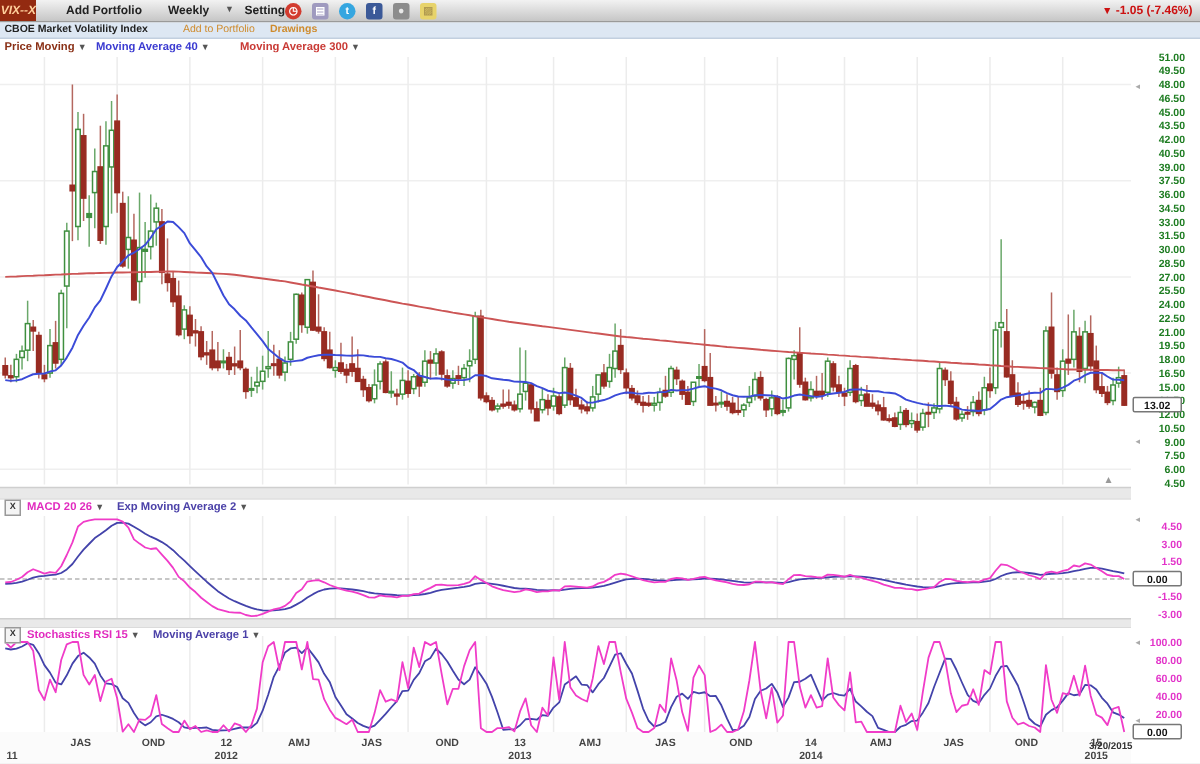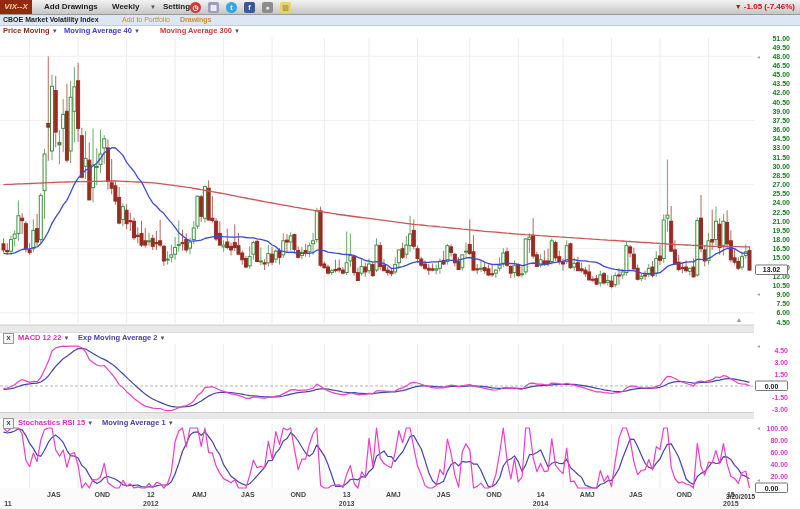--- a/index.html
+++ b/index.html
@@ -3,21 +3,21 @@
 <meta charset="utf-8">
 <style>
   html,body{margin:0;padding:0;background:#e9e9e9;}
   #app{position:relative;width:800px;height:509px;background:#ffffff;overflow:hidden;
        font-family:"Liberation Sans",sans-serif;-webkit-font-smoothing:antialiased;}
   
   #toolbar{position:absolute;left:0;top:0;width:800px;height:14px;
            background:linear-gradient(#f2f2f2,#c6c6c6);border-bottom:1px solid #9a9a9a;}
   .tb{position:absolute;top:0;height:14px;line-height:14px;font-size:8px;font-weight:bold;color:#222;
       white-space:nowrap;cursor:default;}
-  #symbol-tab{left:0;width:32px;text-align:center;background:#932a10;color:#ffcf9b;font-style:italic;}
+  #symbol-tab{left:0;width:24px;text-align:right;background:#932a10;color:#ffcf9b;font-style:italic;}
   .caret{color:#555;font-size:6px;}
   .tb-icon{position:absolute;top:1.5px;width:11px;height:11px;line-height:11px;text-align:center;
            font-size:7px;font-weight:bold;}
   #change-ind{position:absolute;right:5px;top:0;height:14px;line-height:14px;
               font-size:8px;font-weight:bold;color:#cc1111;white-space:nowrap;}
   #change-ind .arrow{font-size:7px;color:#cc1111;}
   
   #symbolbar{position:absolute;left:0;top:15px;width:800px;height:10px;background:#dde7f3;
              border-bottom:1px solid #c2cfdf;}
   .sb{position:absolute;top:0;height:10px;line-height:10px;font-size:7px;white-space:nowrap;}
@@ -38,21 +38,21 @@
   .ph-magenta{color:#e12bbf;}
   .ph-purple{color:#4b41a8;}
   svg text{font-family:"Liberation Sans",sans-serif;}
 </style>
 </head>
 <body>
 <div id="app">
 
   <div id="toolbar">
     <div id="symbol-tab" class="tb">VIX--X</div>
-    <div class="tb" style="left:44px">Add Drawings</div>
+    <div class="tb" style="left:44px">Add Portfolio</div>
     <div class="tb" style="left:112px">Weekly</div>
     <div class="tb caret" style="left:150px">▼</div>
     <div class="tb" style="left:163px">Settings</div>
     <span id="icon-row"><span class="tb-icon" style="left: 190px; background: rgb(210, 59, 47); color: rgb(255, 255, 255); border-radius: 50%;">◷</span><span class="tb-icon" style="left: 208px; background: rgb(159, 154, 191); color: rgb(255, 255, 255); border-radius: 2px;">▤</span><span class="tb-icon" style="left: 226px; background: rgb(53, 166, 224); color: rgb(255, 255, 255); border-radius: 50%;">t</span><span class="tb-icon" style="left: 244px; background: rgb(59, 89, 152); color: rgb(255, 255, 255); border-radius: 2px;">f</span><span class="tb-icon" style="left: 262px; background: rgb(140, 140, 140); color: rgb(232, 232, 232); border-radius: 2px;">●</span><span class="tb-icon" style="left: 280px; background: rgb(231, 211, 106); color: rgb(176, 154, 80); border-radius: 2px;">▨</span></span>
     <div id="change-ind">
       <span class="arrow">▼</span>
       <span>-1.05 (-7.46%)</span>
     </div>
   </div>
 
@@ -611,21 +611,21 @@
       <text x="150.835" y="506" fill="#444" font-size="7" text-anchor="middle" font-weight="bold">2012</text>
       <text x="346.66" y="506" fill="#444" font-size="7" text-anchor="middle" font-weight="bold">2013</text>
       <text x="540.62" y="506" fill="#444" font-size="7" text-anchor="middle" font-weight="bold">2014</text>
       <text x="730.85" y="506" fill="#444" font-size="7" text-anchor="middle" font-weight="bold">2015</text>
       <text x="8" y="506" fill="#444" font-size="7" text-anchor="middle" font-weight="bold">11</text>
       <text x="755" y="499" fill="#333" font-size="6.5" text-anchor="end" font-weight="bold">3/20/2015</text>
     </svg>
 
   <div class="panel-hdr" style="top:333px">
     <div class="xbtn">X</div>
-    <div class="ph ph-magenta" style="left:18px"><span>MACD 12 22</span> <span class="caret">▼</span></div>
+    <div class="ph ph-magenta" style="left:18px"><span>MACD 20 26</span> <span class="caret">▼</span></div>
     <div class="ph ph-purple" style="left:78px"><span>Exp Moving Average 2</span> <span class="caret">▼</span></div>
   </div>
   <div class="panel-hdr" style="top:418px">
     <div class="xbtn">X</div>
     <div class="ph ph-magenta" style="left:18px"><span>Stochastics RSI 15</span> <span class="caret">▼</span></div>
     <div class="ph ph-purple" style="left:102px"><span>Moving Average 1</span> <span class="caret">▼</span></div>
   </div>
 
 </div>
 

